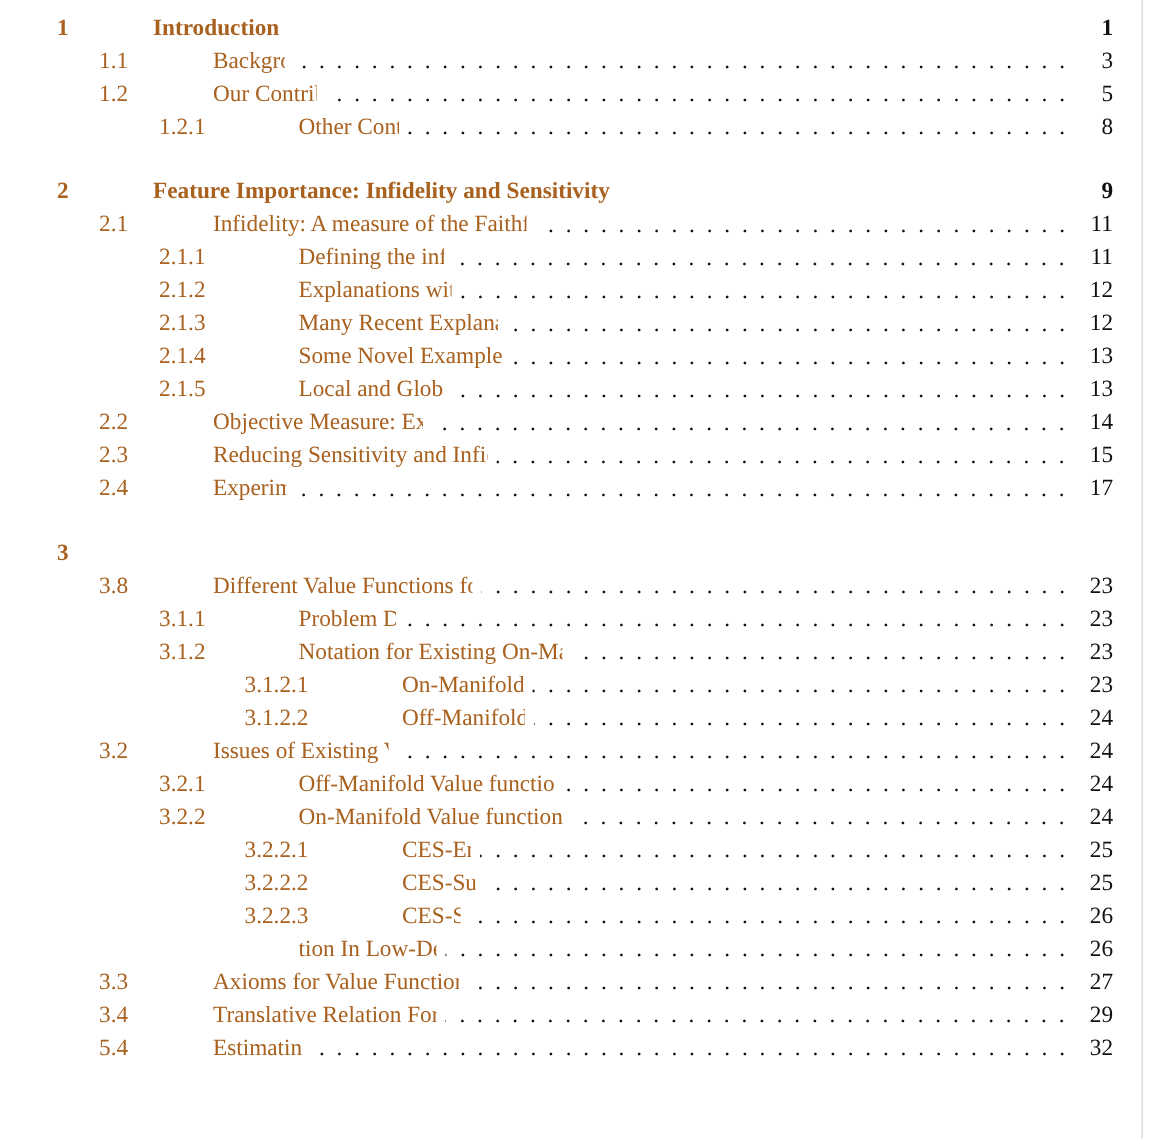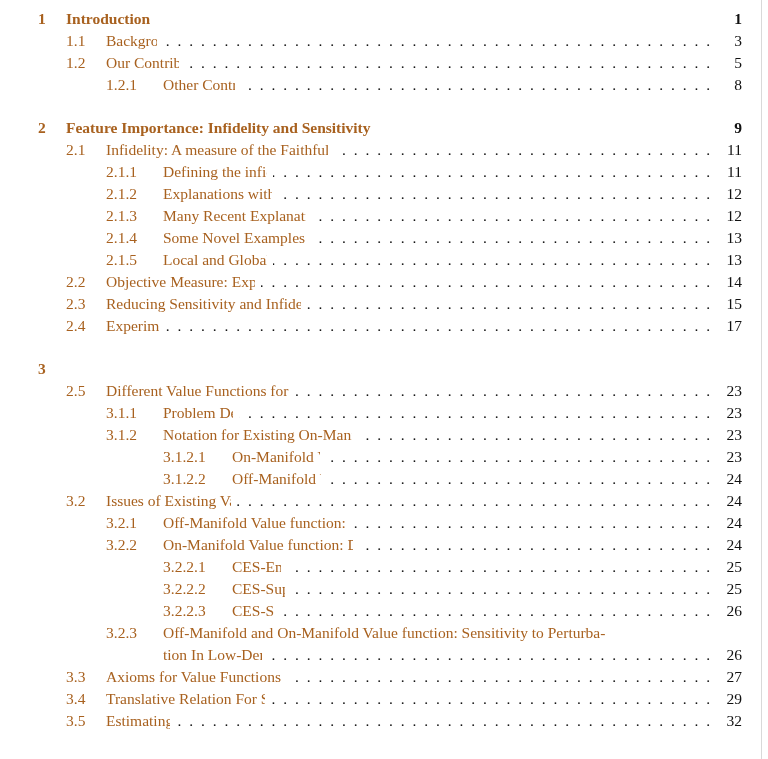--- a/index.html
+++ b/index.html
@@ -36,20 +36,21 @@
   }
   .num {
     flex: 0 0 auto;
     color: var(--link, #A8611F);
   }
   .ttl {
     flex: 0 1 auto;
     color: var(--link, #A8611F);
     overflow: hidden;
     text-overflow: clip;
+    margin-left: 36px;
   }
   .leader {
     flex: 1 1 auto;
     min-width: 0;
     overflow: hidden;
     white-space: nowrap;
     direction: rtl;
     margin: 0 8px 0 6px;
     color: #111111;
     font-weight: normal;
@@ -178,21 +179,21 @@
       <div class="row lvl2">
         <span class="num">2.4</span>
         <span class="ttl">Experiments</span>
         <span class="leader"></span>
         <span class="pg">17</span>
       </div>
       <div class="row lvl1 chapter chapter-start">
         <span class="num">3</span>
       </div>
       <div class="row lvl2">
-        <span class="num">2.5</span>
+        <span class="num">3.8</span>
         <span class="ttl">Different Value Functions for Shapley Value Explanations</span>
         <span class="leader"></span>
         <span class="pg">23</span>
       </div>
       <div class="row lvl3">
         <span class="num">3.1.1</span>
         <span class="ttl">Problem Definition</span>
         <span class="leader"></span>
         <span class="pg">23</span>
       </div>
@@ -243,42 +244,38 @@
         <span class="ttl">CES-Supervised</span>
         <span class="leader"></span>
         <span class="pg">25</span>
       </div>
       <div class="row lvl4">
         <span class="num">3.2.2.3</span>
         <span class="ttl">CES-Sample</span>
         <span class="leader"></span>
         <span class="pg">26</span>
       </div>
-      <div class="row lvl3">
-        <span class="num">3.2.3</span>
-        <span class="ttl">Off-Manifold and On-Manifold Value function: Sensitivity to Perturba-</span>
-      </div>
       <div class="row cont lvl3">
         <span class="ttl">tion In Low-Density Regions</span>
         <span class="leader"></span>
         <span class="pg">26</span>
       </div>
       <div class="row lvl2">
         <span class="num">3.3</span>
         <span class="ttl">Axioms for Value Functions &amp; A New Value Function</span>
         <span class="leader"></span>
         <span class="pg">27</span>
       </div>
       <div class="row lvl2">
         <span class="num">3.4</span>
         <span class="ttl">Translative Relation For Shapley value Axioms</span>
         <span class="leader"></span>
         <span class="pg">29</span>
       </div>
       <div class="row lvl2">
-        <span class="num">3.5</span>
+        <span class="num">5.4</span>
         <span class="ttl">Estimating P(x)</span>
         <span class="leader"></span>
         <span class="pg">32</span>
       </div>
     </div>
   <div class="edge"></div>
 </div>
 
 </body></html>

